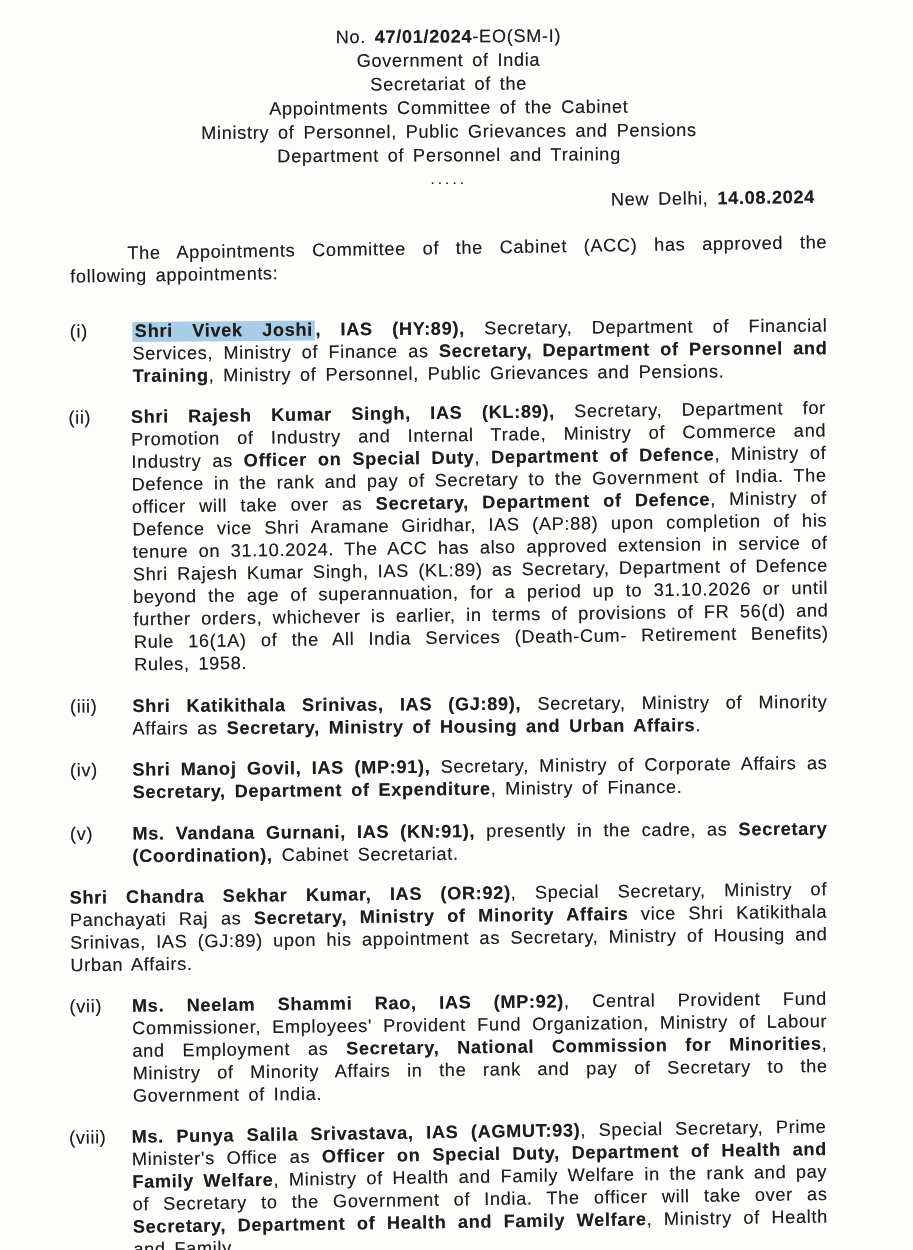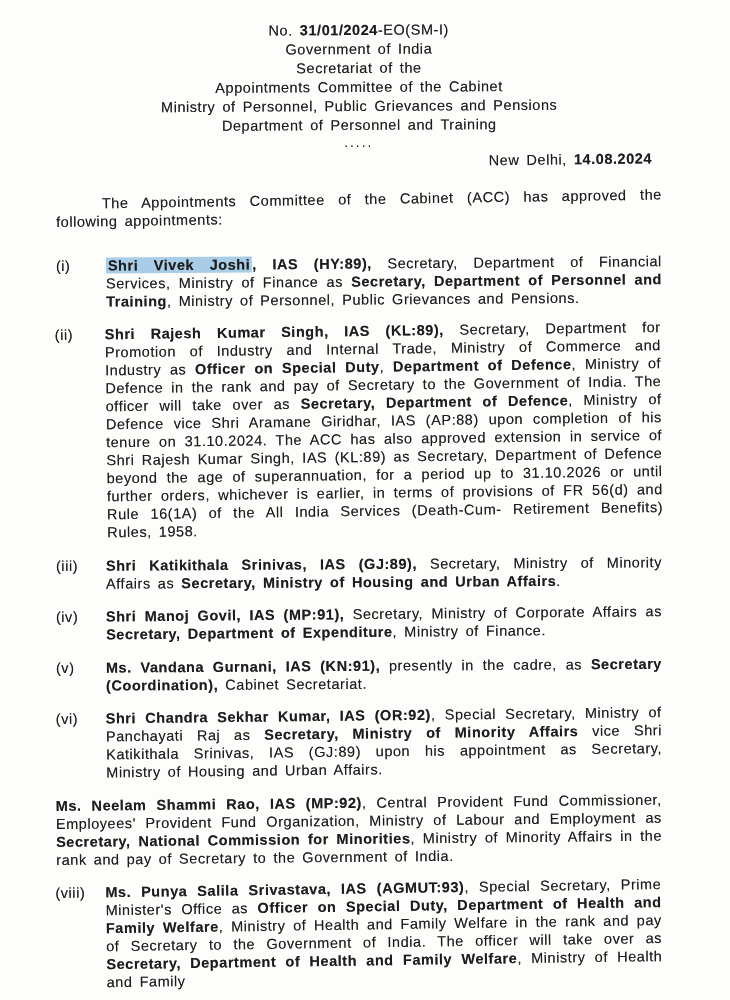--- a/index.html
+++ b/index.html
@@ -61,21 +61,21 @@
   .item:nth-child(7) { transform: rotate(-0.60deg); }
   .item:nth-child(8) { transform: rotate(-0.85deg); }
   .hl { padding: 0 2px; }
 </style>
 </head>
 <body>
 
 <div class="page">
 
   <div class="letterhead">
-    <div><span>No. </span><span class="b">31/01/2024</span><span>-EO(SM-I)</span></div>
+    <div><span>No. </span><span class="b">47/01/2024</span><span>-EO(SM-I)</span></div>
     <div>Government of India</div>
     <div>Secretariat of the</div>
     <div>Appointments Committee of the Cabinet</div>
     <div>Ministry of Personnel, Public Grievances and Pensions</div>
     <div>Department of Personnel and Training</div>
   </div>
 
   <div class="separator-dots">.....</div>
 
   <div class="dateline"><span>New Delhi, </span><span class="b">14.08.2024</span></div>
@@ -97,24 +97,24 @@
       </div>
       <div class="item">
         <div class="num">(iv)</div>
         <div class="body"><span class="b">Shri Manoj Govil, IAS (MP:91),</span><span> Secretary, Ministry of Corporate Affairs as </span><span class="b">Secretary, Department of Expenditure</span><span>, Ministry of Finance.</span></div>
       </div>
       <div class="item">
         <div class="num">(v)</div>
         <div class="body"><span class="b">Ms. Vandana Gurnani, IAS (KN:91),</span><span> presently in the cadre, as </span><span class="b">Secretary (Coordination),</span><span> Cabinet Secretariat.</span></div>
       </div>
       <div class="item">
-        <div class="num">(vi)</div>
         <div class="body"><span class="b">Shri Chandra Sekhar Kumar, IAS (OR:92)</span><span>, Special Secretary, Ministry of Panchayati Raj as </span><span class="b">Secretary, Ministry of Minority Affairs</span><span> vice Shri Katikithala Srinivas, IAS (GJ:89) upon his appointment as Secretary, Ministry of Housing and Urban Affairs.</span></div>
       </div>
       <div class="item">
+        <div class="num">(vii)</div>
         <div class="body"><span class="b">Ms. Neelam Shammi Rao, IAS (MP:92)</span><span>, Central Provident Fund Commissioner, Employees' Provident Fund Organization, Ministry of Labour and Employment as </span><span class="b">Secretary, National Commission for Minorities</span><span>, Ministry of Minority Affairs in the rank and pay of Secretary to the Government of India.</span></div>
       </div>
       <div class="item">
         <div class="num">(viii)</div>
         <div class="body"><span class="b">Ms. Punya Salila Srivastava, IAS (AGMUT:93)</span><span>, Special Secretary, Prime Minister's Office as </span><span class="b">Officer on Special Duty, Department of Health and Family Welfare</span><span>, Ministry of Health and Family Welfare in the rank and pay of Secretary to the Government of India. The officer will take over as </span><span class="b">Secretary, Department of Health and Family Welfare</span><span>, Ministry of Health and Family</span></div>
       </div>
     </div>
 
 </div>
 

